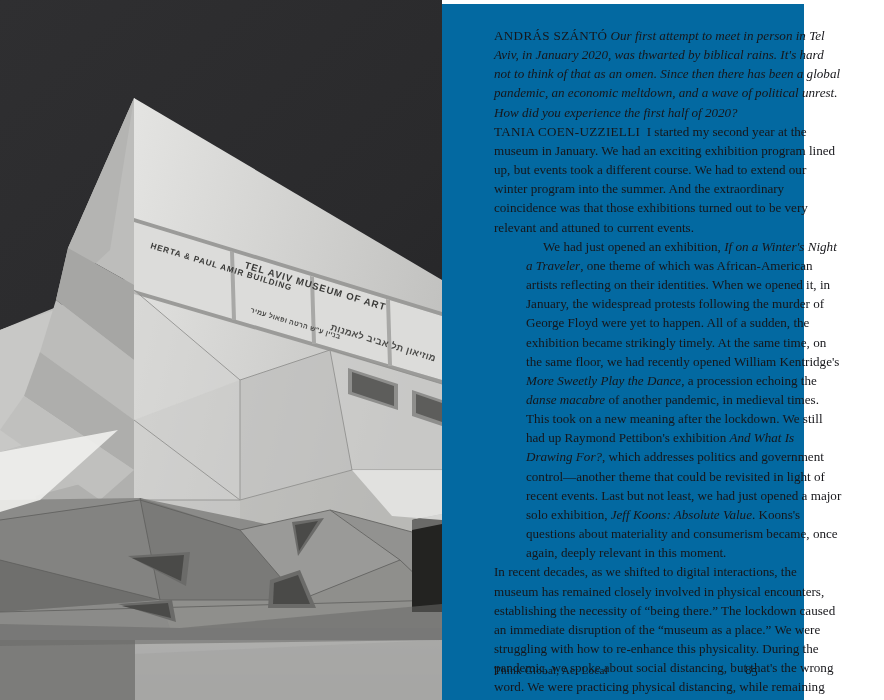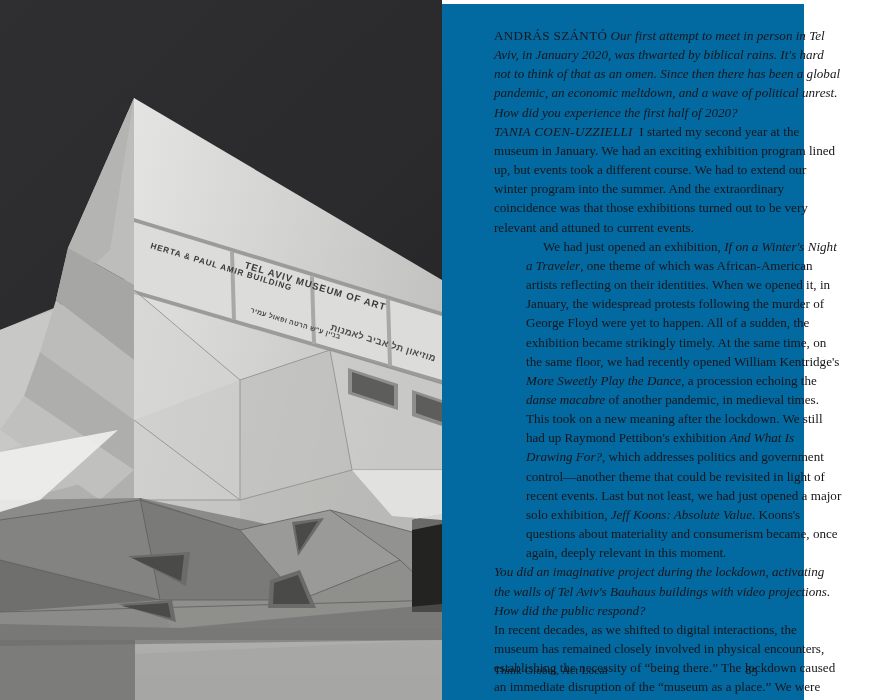--- a/index.html
+++ b/index.html
@@ -63,21 +63,20 @@
   .para + .para { margin-top: 0; }
   .indent { text-indent: 17px; margin-left: 32px; }
   .gap { margin-top: 19.15px; }
   .speaker {
     font-variant: small-caps;
     font-feature-settings: "smcp";
     letter-spacing: 0.35px;
   }
   .speaker-caps {
     letter-spacing: 0.3px;
-    font-style: italic;
   }
   .q { font-style: italic; }
   .ti { font-style: italic; }
 
   #footer {
     position: absolute;
     left: 52px;
     right: 46px;
     bottom: 26px;
     display: flex;
@@ -241,21 +240,20 @@
   <div id="text-page">
 
     <div id="column">
 
       <p class="para"><span class="speaker">ANDRÁS SZÁNTÓ</span><span class="q"> <span>Our first attempt to meet in person in Tel Aviv, in January 2020, was thwarted by biblical rains. It's hard not to think of that as an omen. Since then there has been a global pandemic, an economic meltdown, and a wave of political unrest. How did you experience the first half of 2020?</span></span></p>
 
       <p class="para"><span class="speaker-caps">TANIA COEN-UZZIELLI</span><span>&nbsp; <span>I started my second year at the museum in January. We had an exciting exhibition program lined up, but events took a different course. We had to extend our winter program into the summer. And the extraordinary coincidence was that those exhibitions turned out to be very relevant and attuned to current events.</span></span></p>
 
       <p class="para indent" id="a1b-host"><span>We had just opened an exhibition, </span><span class="ti">If on a Winter's Night a Traveler</span><span>, one theme of which was African-American artists reflecting on their identities. When we opened it, in January, the widespread protests following the murder of George Floyd were yet to happen. All of a sudden, the exhibition became strikingly timely. At the same time, on the same floor, we had recently opened William Kentridge's </span><span class="ti">More Sweetly Play the Dance</span><span>, a procession echoing the </span><span class="ti">danse macabre</span><span> of another pandemic, in medieval times. This took on a new meaning after the lockdown. We still had up Raymond Pettibon's exhibition </span><span class="ti">And What Is Drawing For?</span><span>, which addresses politics and government control—another theme that could be revisited in light of recent events. Last but not least, we had just opened a major solo exhibition, </span><span class="ti">Jeff Koons: Absolute Value</span><span>. Koons's questions about materiality and consumerism became, once again, deeply relevant in this moment.</span></p>
 
-      <p class="para gap q">You did an imaginative project during the lockdown, activating the walls of Tel Aviv's Bauhaus buildings with video projections. How did the public respond?</p>
 
       <p class="para">In recent decades, as we shifted to digital interactions, the museum has remained closely involved in physical encounters, establishing the necessity of “being there.” The lockdown caused an immediate disruption of the “museum as a place.” We were struggling with how to re-enhance this physicality. During the pandemic, we spoke about social distancing, but that's the wrong word. We were practicing physical distancing, while remaining active socially. The projections felt like the right project to do in this context. The museum screened video works on buildings</p>
     </div>
 
     <div id="footer">
       <div id="running-head">Think Global, Act Local</div>
       <div id="folio"><span>8</span><span class="osf-5">5</span></div>
     </div>
 
   </div>

